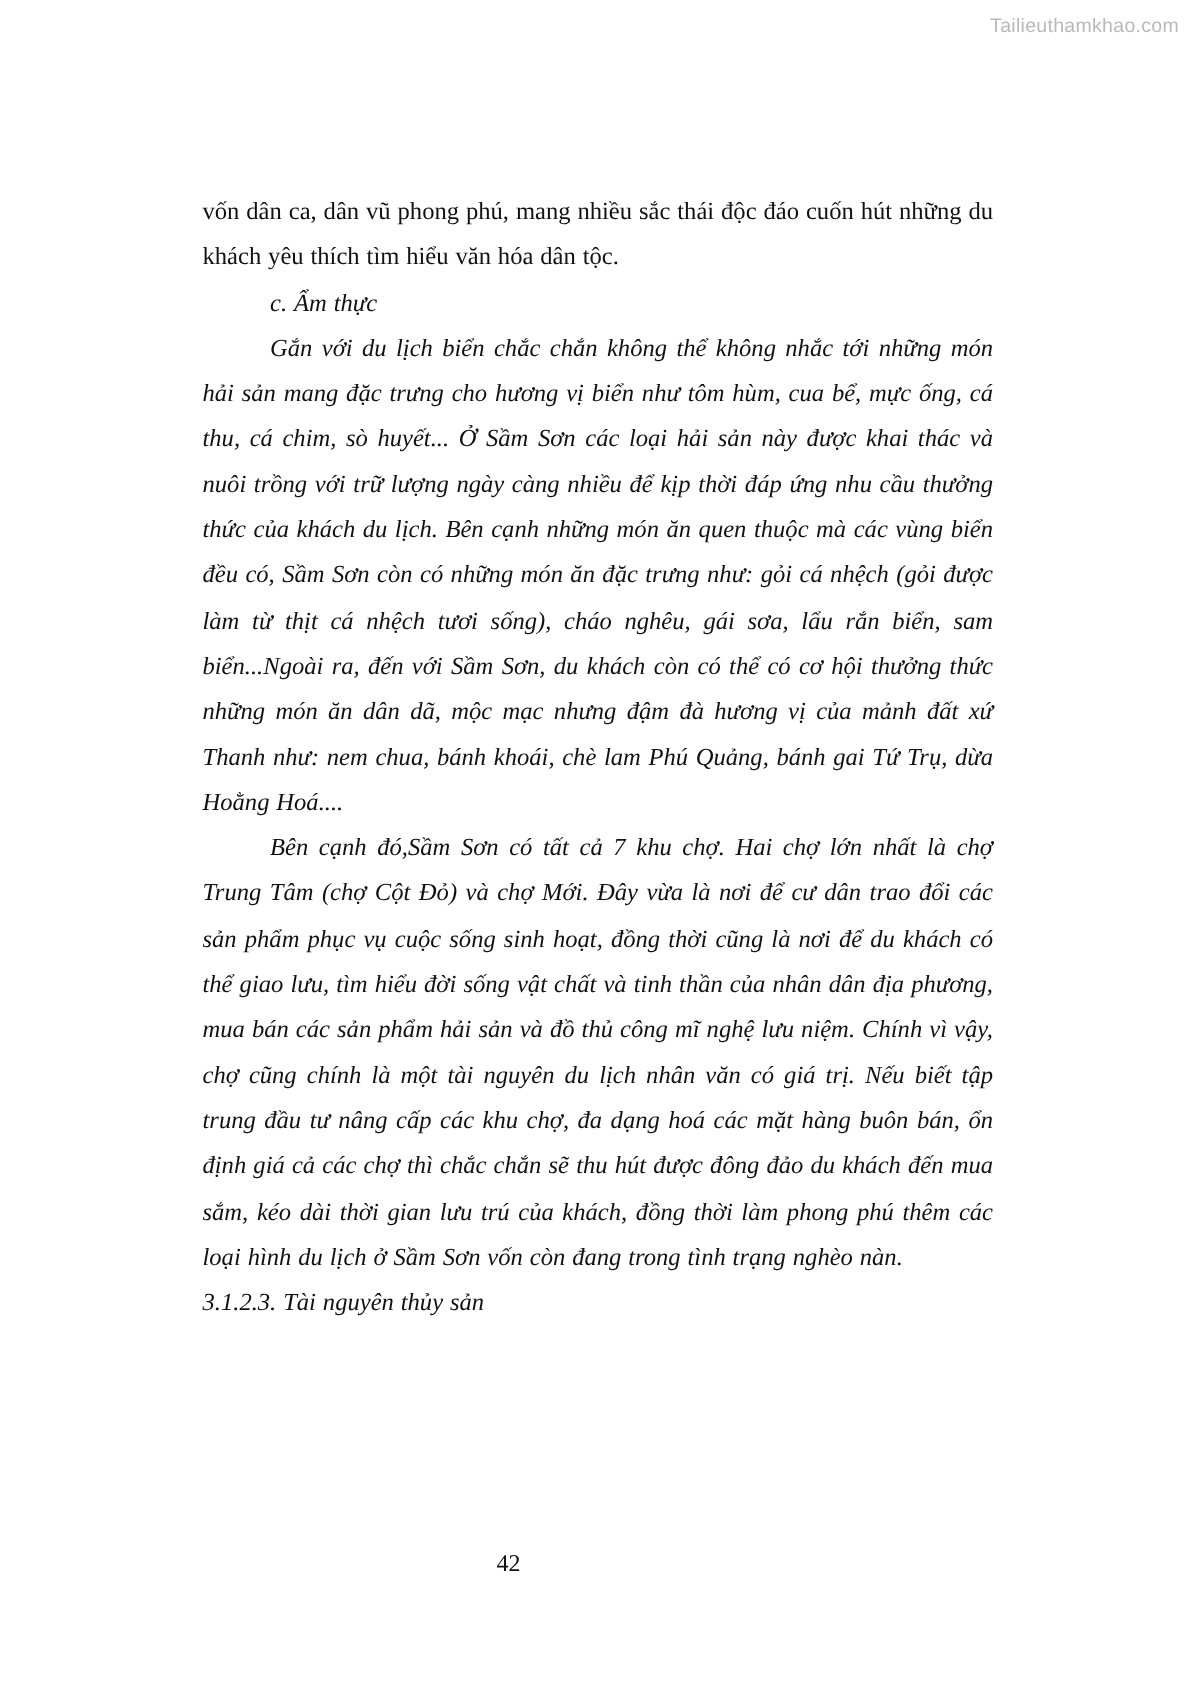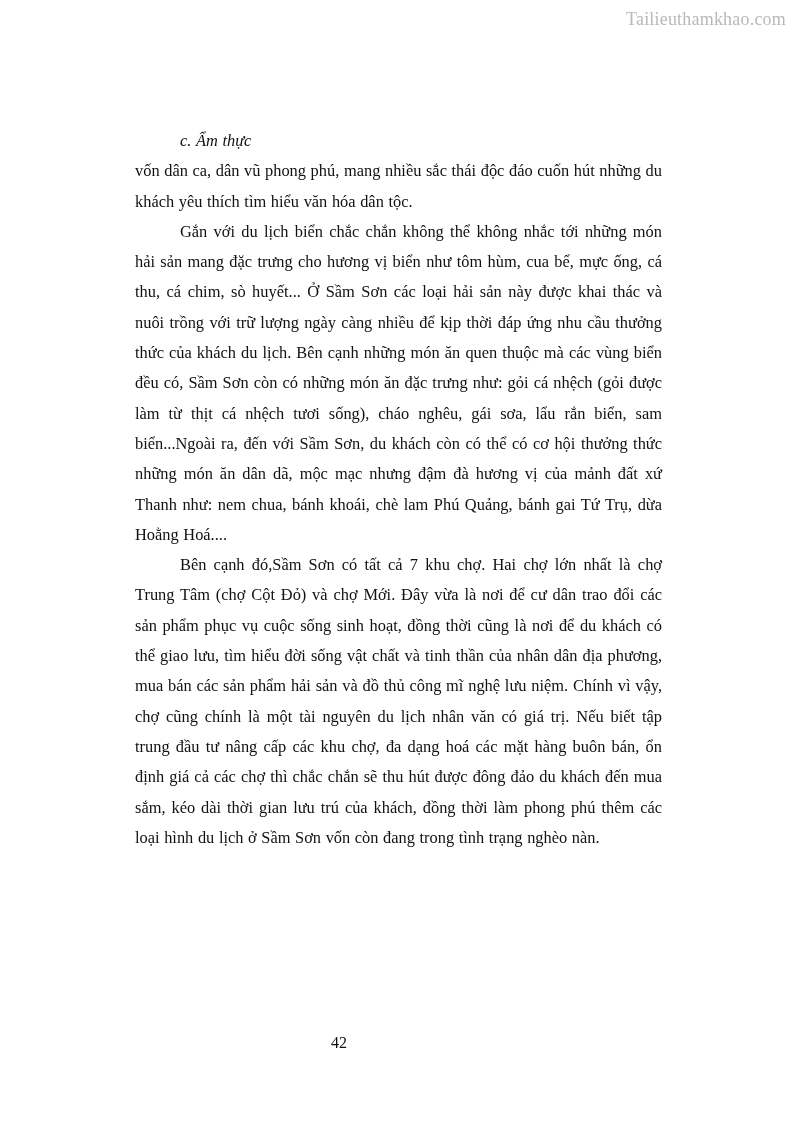--- a/index.html
+++ b/index.html
@@ -13,40 +13,41 @@
     height: 1123px;
     background: #ffffff;
     overflow: hidden;
     font-family: "Liberation Serif", "DejaVu Serif", serif;
     color: #111111;
   }
   .watermark {
     position: absolute;
     top: 9px;
     right: 8px;
-    font-family: Liberation Serif, serif;
-    font-size: 18px;
+    font-family: Liberation Sans, sans-serif;
+    font-size: 13px;
     color: #b9b9b9;
     letter-spacing: 0.2px;
   }
   .content {
     position: absolute;
     left: 135px;
     top: 126px;
     width: 527px;
   }
   .para {
     margin: 0;
     font-size: 16.4px;
     line-height: 30.3px;
     text-align: justify;
     word-spacing: 0.5px;
   }
   .para.indent {
     text-indent: 45px;
+    font-style: italic;
   }
   .para.italic {
     font-style: italic;
     text-align: left;
   }
   .page-number {
     position: absolute;
     top: 1034px;
     left: 0;
     width: 678px;
@@ -57,28 +58,29 @@
 </style>
 </head>
 <body>
 
 <div class="page">
 
   <div class="watermark">Tailieuthamkhao.com</div>
 
   <main class="content">
 
+    <p class="para">vốn dân ca, dân vũ phong phú, mang nhiều sắc thái độc đáo cuốn hút những du khách yêu thích tìm hiểu văn hóa dân tộc.</p>
+
     <p class="para indent italic">c. Ẩm thực</p>
-
-    <p class="para">vốn dân ca, dân vũ phong phú, mang nhiều sắc thái độc đáo cuốn hút những du khách yêu thích tìm hiểu văn hóa dân tộc.</p>
 
     <p class="para indent">Gắn với du lịch biển chắc chắn không thể không nhắc tới những món hải sản mang đặc trưng cho hương vị biển như tôm hùm, cua bể, mực ống, cá thu, cá chim, sò huyết... Ở Sầm Sơn các loại hải sản này được khai thác và nuôi trồng với trữ lượng ngày càng nhiều để kịp thời đáp ứng nhu cầu thưởng thức của khách du lịch. Bên cạnh những món ăn quen thuộc mà các vùng biển đều có, Sầm Sơn còn có những món ăn đặc trưng như: gỏi cá nhệch (gỏi được làm từ thịt cá nhệch tươi sống), cháo nghêu, gái sơa, lẩu rắn biển, sam biển...Ngoài ra, đến với Sầm Sơn, du khách còn có thể có cơ hội thưởng thức những món ăn dân dã, mộc mạc nhưng đậm đà hương vị của mảnh đất xứ Thanh như: nem chua, bánh khoái, chè lam Phú Quảng, bánh gai Tứ Trụ, dừa Hoằng Hoá....</p>
 
     <p class="para indent">Bên cạnh đó,Sầm Sơn có tất cả 7 khu chợ. Hai chợ lớn nhất là chợ Trung Tâm (chợ Cột Đỏ) và chợ Mới. Đây vừa là nơi để cư dân trao đổi các sản phẩm phục vụ cuộc sống sinh hoạt, đồng thời cũng là nơi để du khách có thể giao lưu, tìm hiểu đời sống vật chất và tinh thần của nhân dân địa phương, mua bán các sản phẩm hải sản và đồ thủ công mĩ nghệ lưu niệm. Chính vì vậy, chợ cũng chính là một tài nguyên du lịch nhân văn có giá trị. Nếu biết tập trung đầu tư nâng cấp các khu chợ, đa dạng hoá các mặt hàng buôn bán, ổn định giá cả các chợ thì chắc chắn sẽ thu hút được đông đảo du khách đến mua sắm, kéo dài thời gian lưu trú của khách, đồng thời làm phong phú thêm các loại hình du lịch ở Sầm Sơn vốn còn đang trong tình trạng nghèo nàn.</p>
 
+    <p class="para italic">3.1.2.3. Tài nguyên thủy sản</p>
 
 
 
   </main>
 
   <div class="page-number">42</div>
 
 </div>
 
 </body></html>

